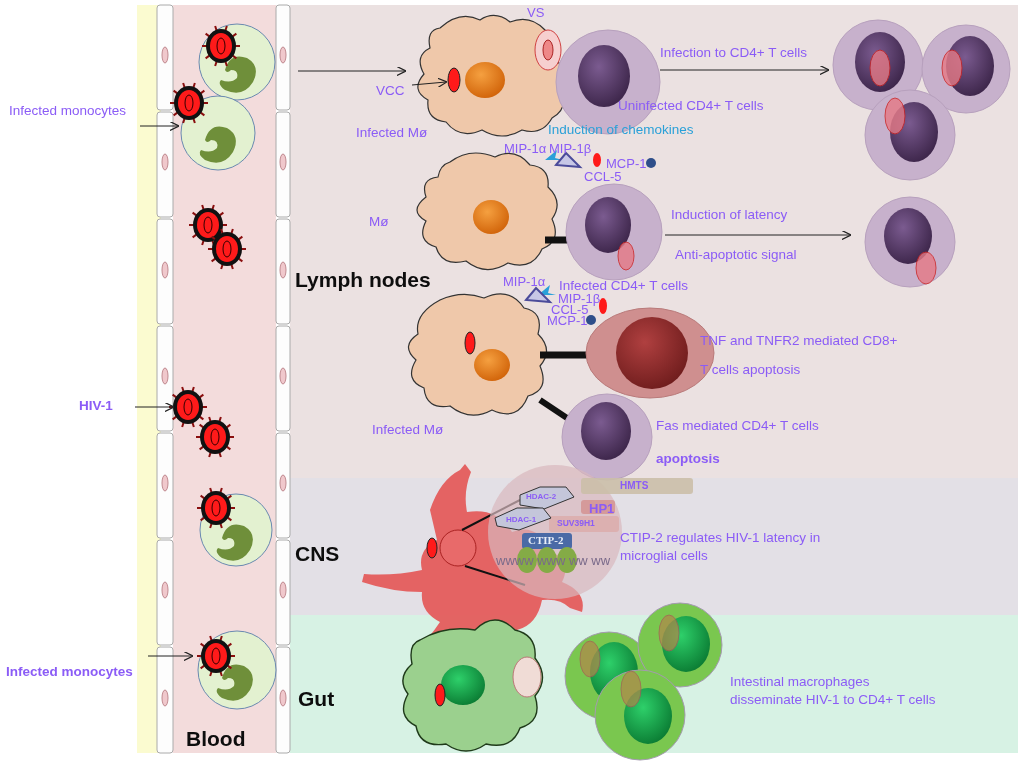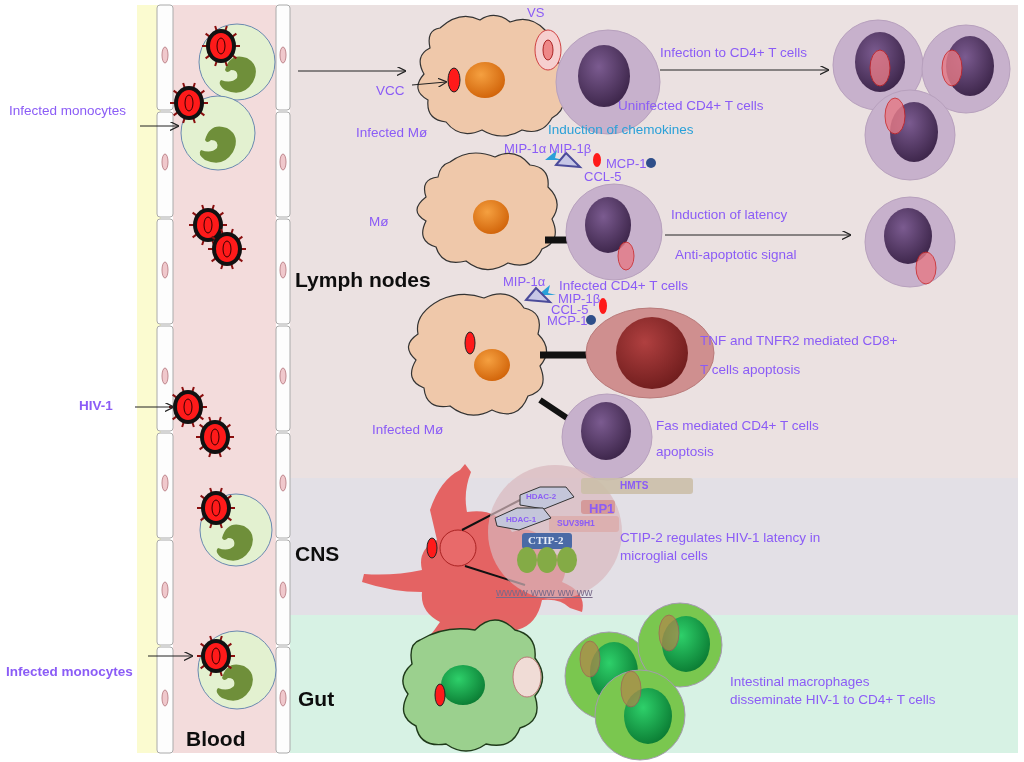--- a/index.html
+++ b/index.html
@@ -366,31 +366,31 @@
 <div class="lbl small" style="left:558px;top:291px;">MIP-1β</div>
 <div class="lbl small" style="left:551px;top:302px;">CCL-5</div>
 <div class="lbl small" style="left:547px;top:313px;">MCP-1</div>
 
 <div class="lbl center" style="left:700px;top:333px;width:240px;">
   <div>TNF and TNFR2 mediated CD8+</div>
   <div style="margin-top:14px;">T cells apoptosis</div>
 </div>
 <div class="lbl center" style="left:656px;top:418px;width:200px;">
   <div>Fas mediated CD4+ T cells</div>
-  <div style="margin-top:11px;">apoptosis</div>
+  <div style="margin-top:18px;font-weight:bold;">apoptosis</div>
 </div>
 <div class="lbl" style="left:372px;top:422px;">Infected Mø</div>
 
 <div class="lbl bold small" style="left:620px;top:480px;font-size:10px;">HMTS</div>
 <div class="lbl bold small" style="left:589px;top:501px;">HP1</div>
 <div class="lbl bold small" style="left:526px;top:492px;font-size:8px;">HDAC-2</div>
 <div class="lbl bold small" style="left:506px;top:515px;font-size:8px;">HDAC-1</div>
 <div class="lbl bold small" style="left:557px;top:518px;font-size:8.5px;">SUV39H1</div>
 <div class="lbl bold" style="left:528px;top:534px;font-size:11px;color:#e8eef8;font-family:'Liberation Serif',serif;">CTIP-2</div>
-<div class="lbl" style="left:496px;top:586px;font-size:11px;color:#7a6a8a;text-decoration:underline;">ᴡᴡᴡᴡ ᴡᴡᴡ ᴡᴡ ᴡᴡ</div>
+<div class="lbl" style="left:496px;top:553px;font-size:13px;color:#7a6a8a;">ᴡᴡᴡᴡ ᴡᴡᴡ ᴡᴡ ᴡᴡ</div>
 <div class="lbl center" style="left:620px;top:530px;width:260px;">
   <div>CTIP-2 regulates HIV-1 latency in</div>
   <div style="margin-top:3px;">microglial cells</div>
 </div>
 
 <div class="lbl center" style="left:730px;top:674px;width:240px;">
   <div>Intestinal macrophages</div>
   <div style="margin-top:3px;">disseminate HIV-1 to CD4+ T cells</div>
 </div>
 

